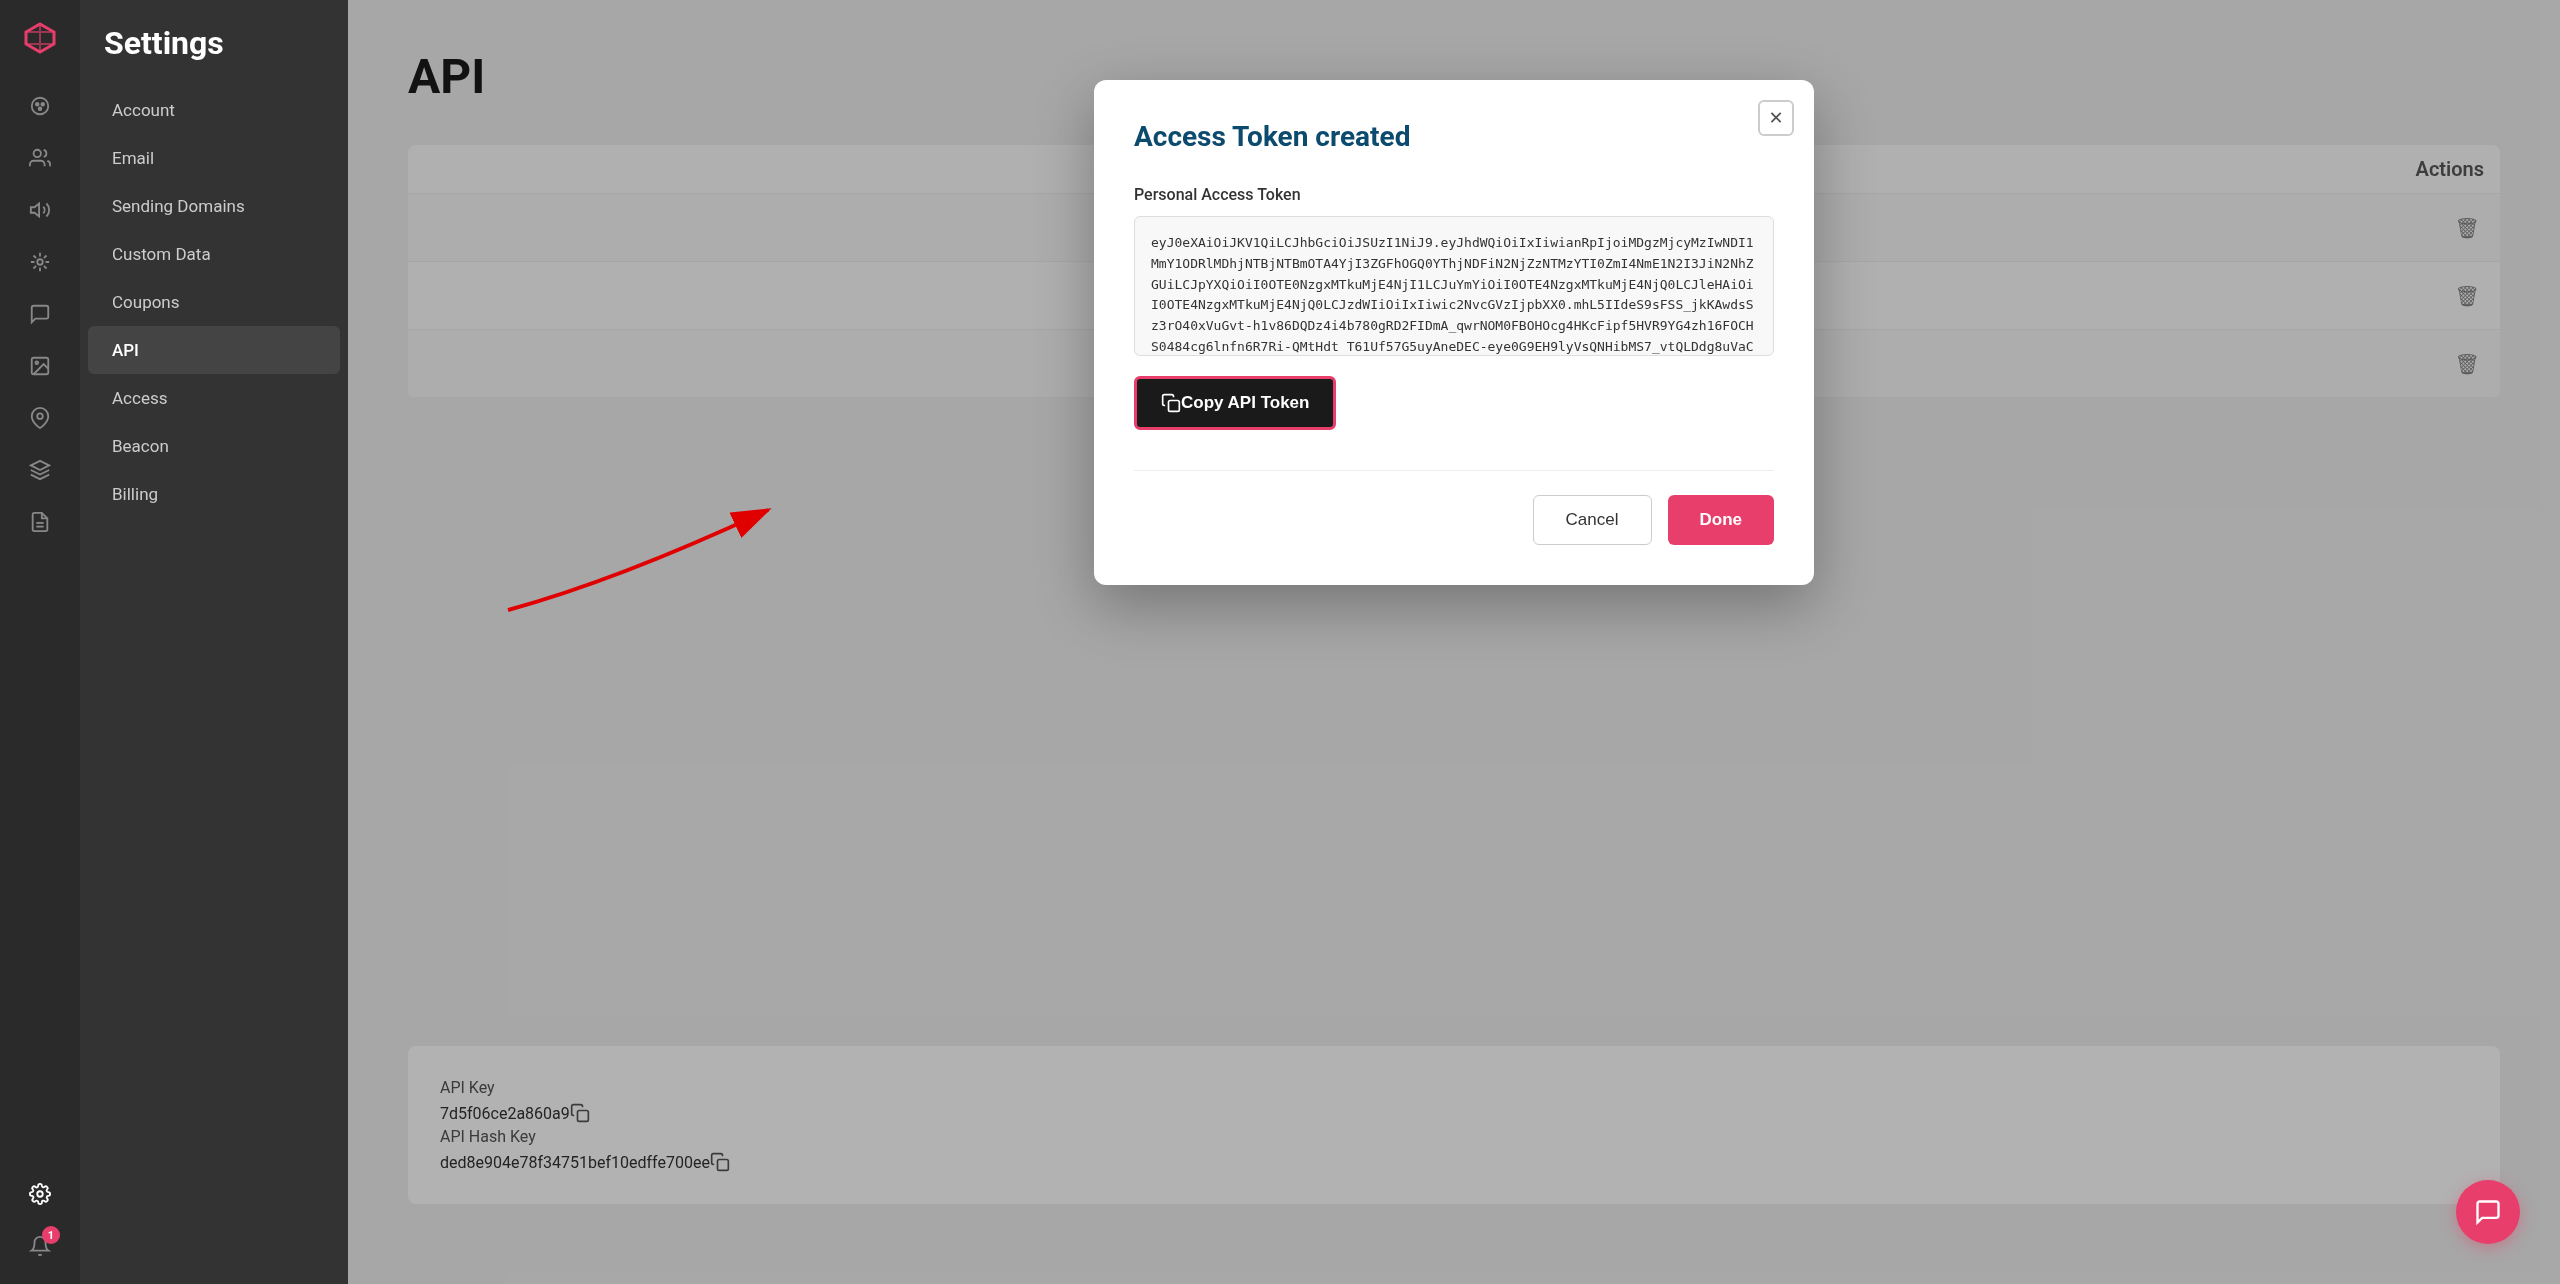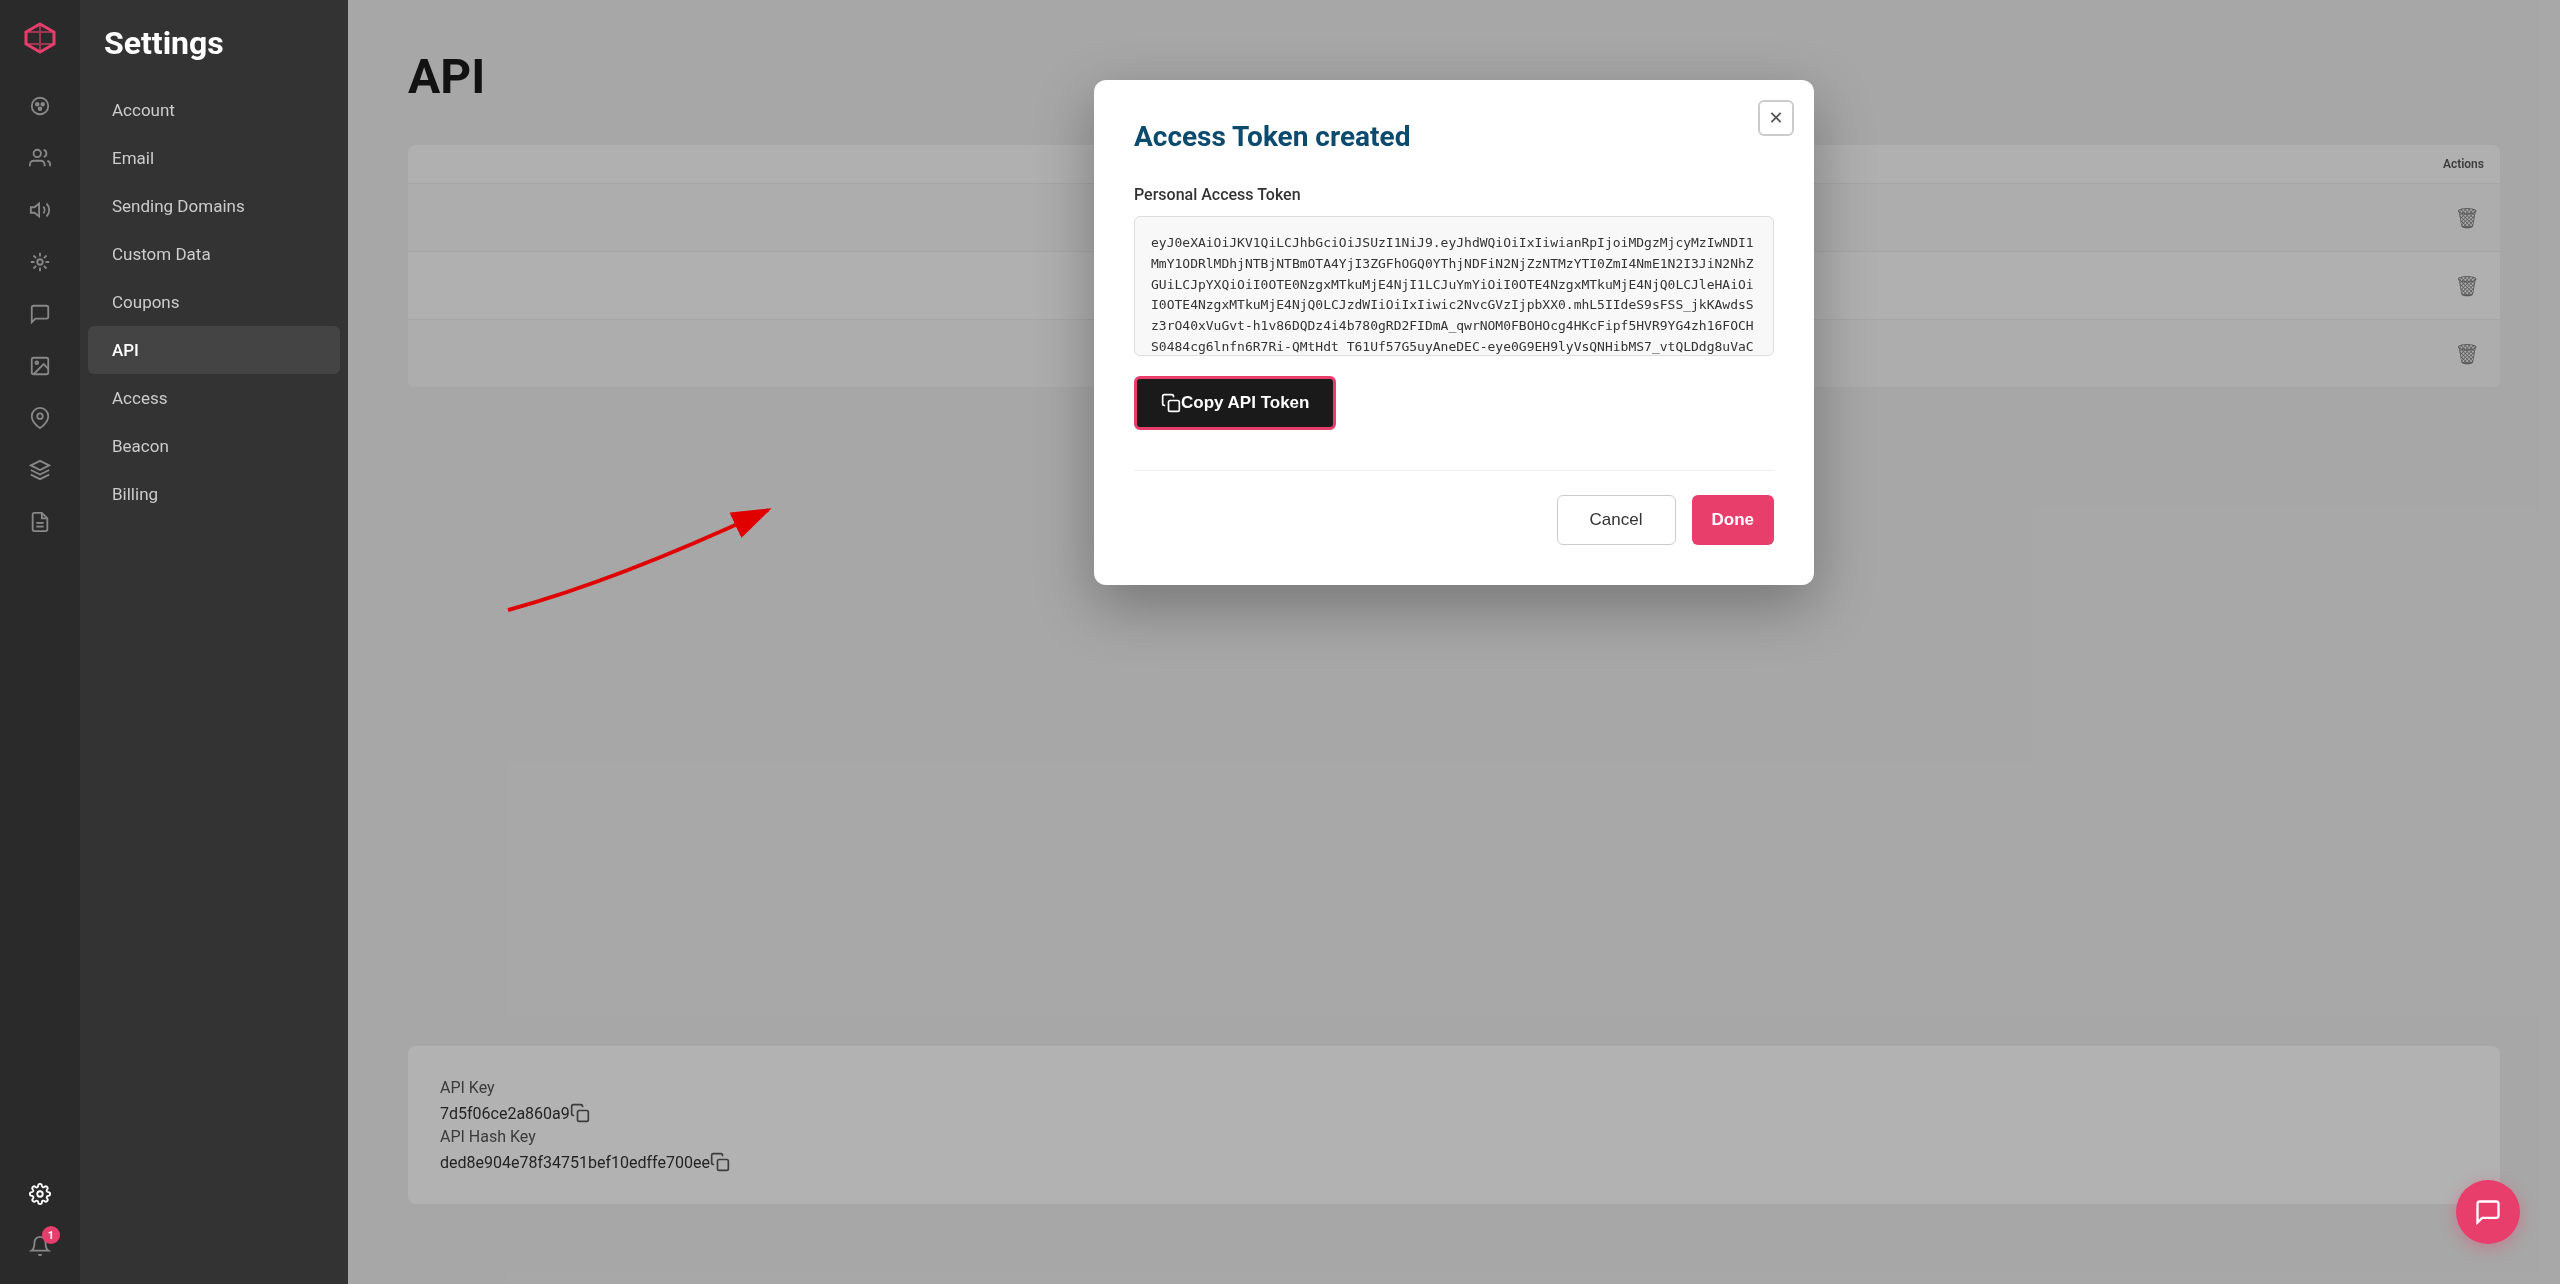--- a/index.html
+++ b/index.html
@@ -112,21 +112,21 @@
       color: #1a1a1a;
       margin-bottom: 40px;
     }
     .table-header {
       display: flex;
       justify-content: flex-end;
       padding: 12px 16px;
       border-bottom: 1px solid #eee;
       font-weight: 600;
       color: #333;
-      font-size: 12px;
+      font-size: 20px;
     }
     .trash-icon {
       color: #666;
       font-size: 20px;
       cursor: pointer;
     }
     .info-label {
       font-size: 16px;
       color: #555;
       margin-bottom: 6px;
@@ -231,21 +231,21 @@
     .btn-cancel {
       padding: 14px 32px;
       border: 1px solid #ccc;
       border-radius: 6px;
       background: white;
       color: #333;
       font-size: 17px;
       cursor: pointer;
     }
     .btn-done {
-      padding: 14px 20px;
+      padding: 14px 32px;
       border-radius: 6px;
       background: #e83e6c;
       color: white;
       font-size: 17px;
       font-weight: 600;
       cursor: pointer;
       border: none;
     }
 
     

